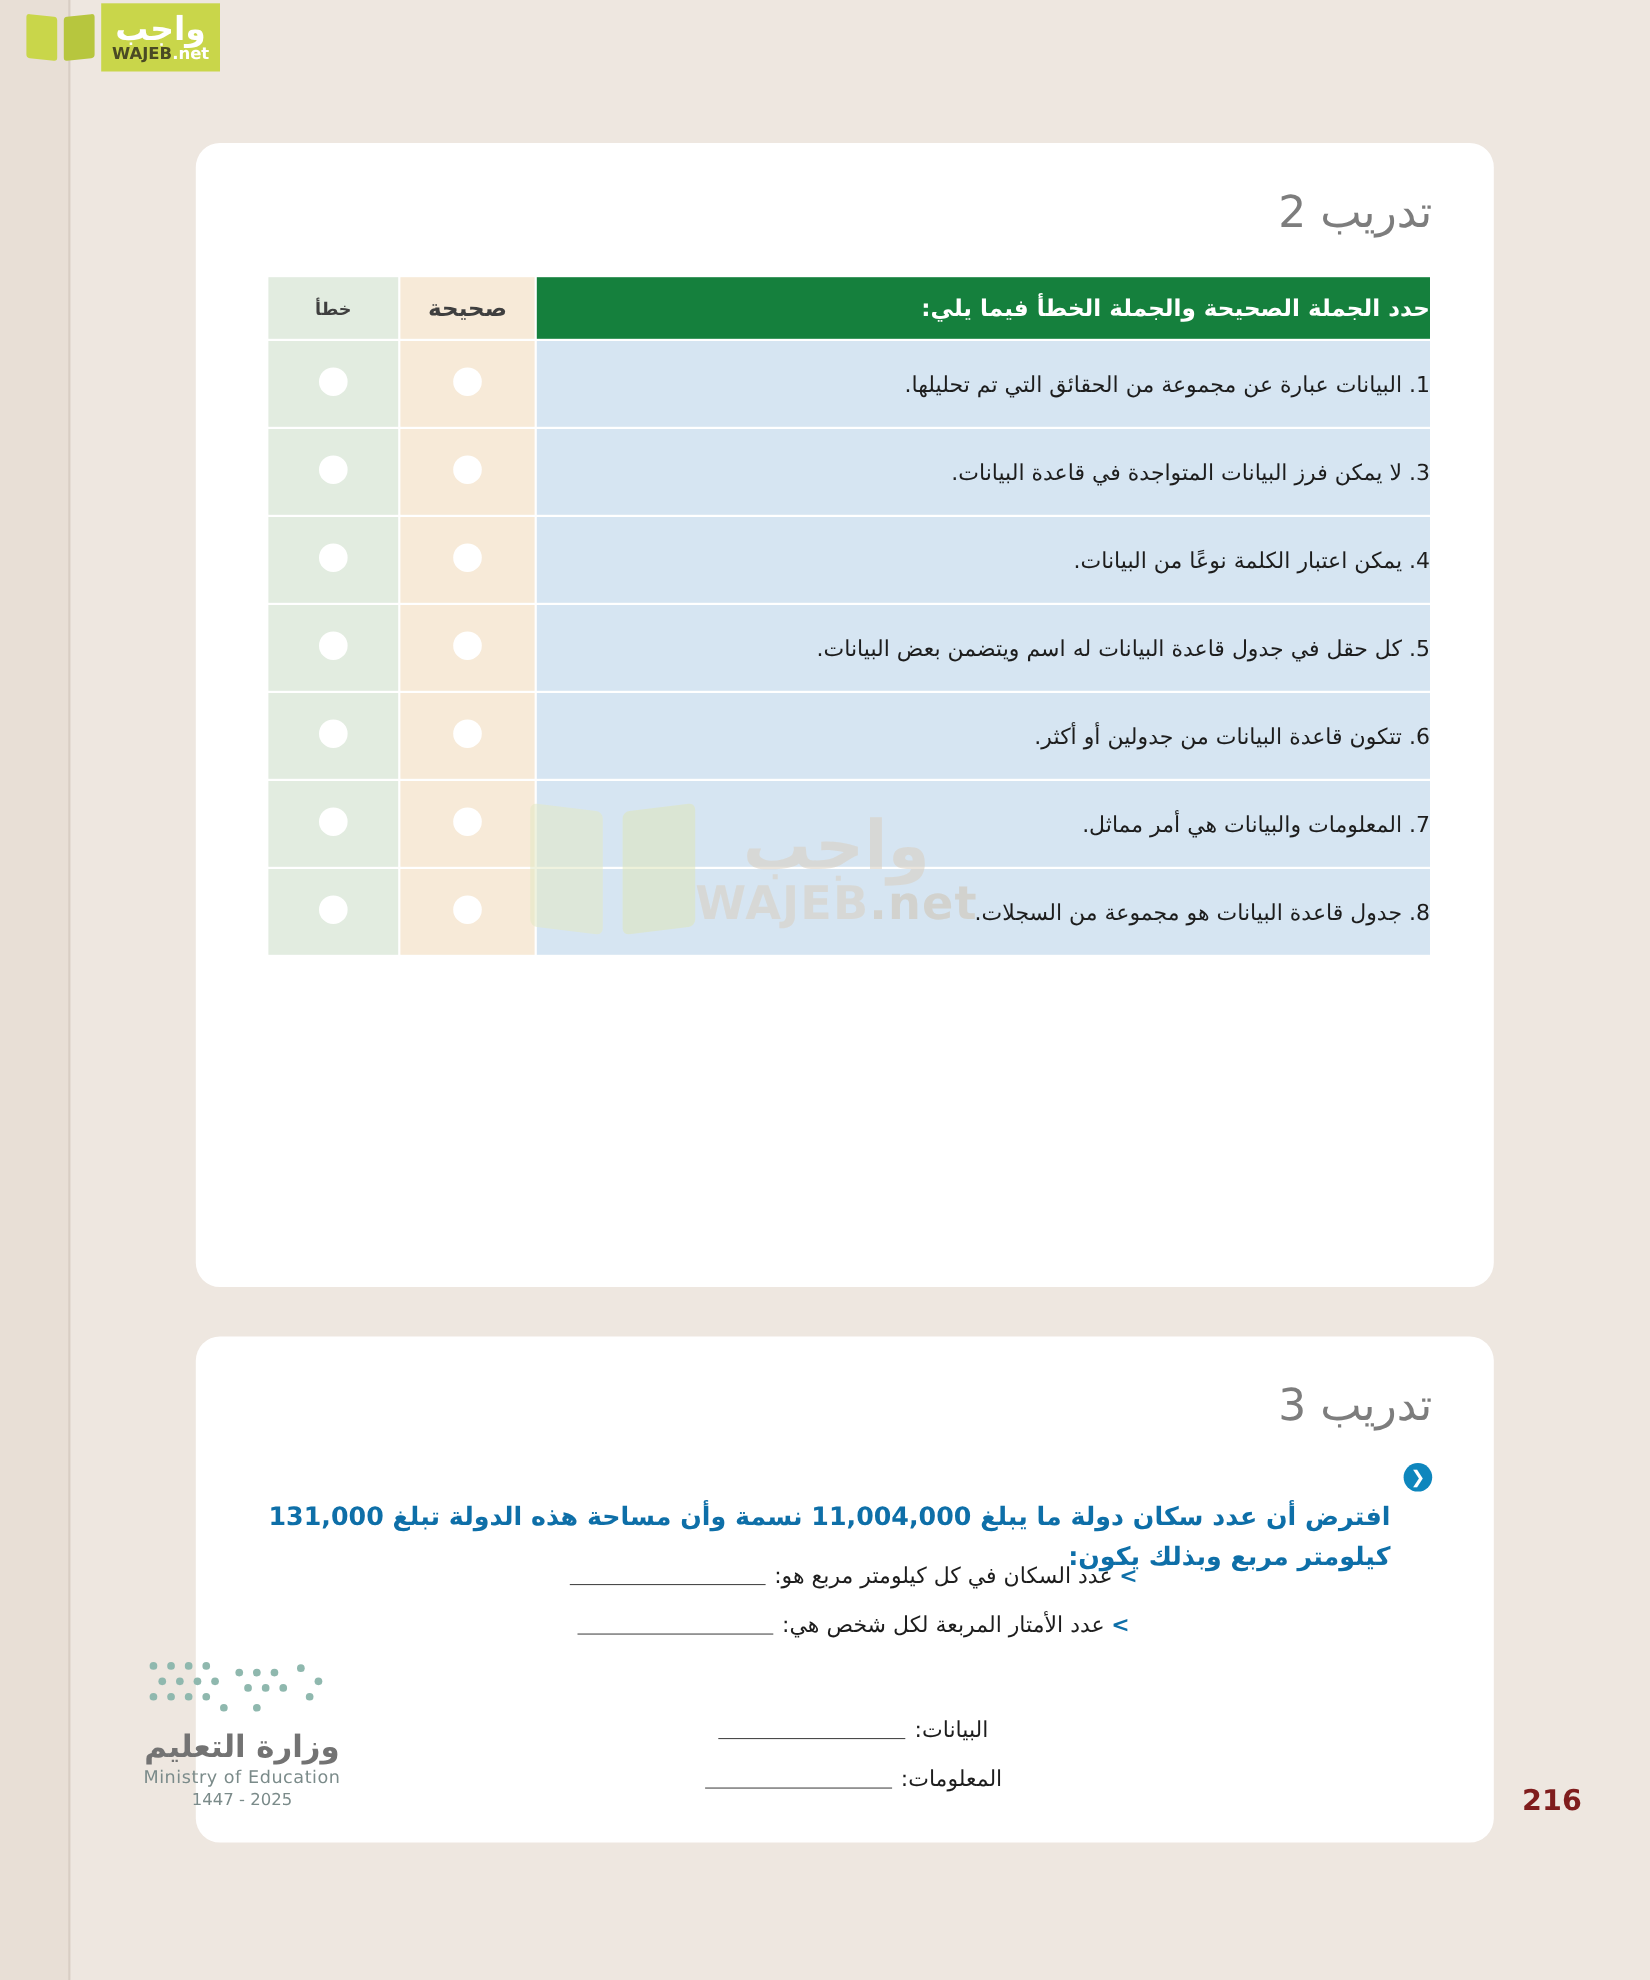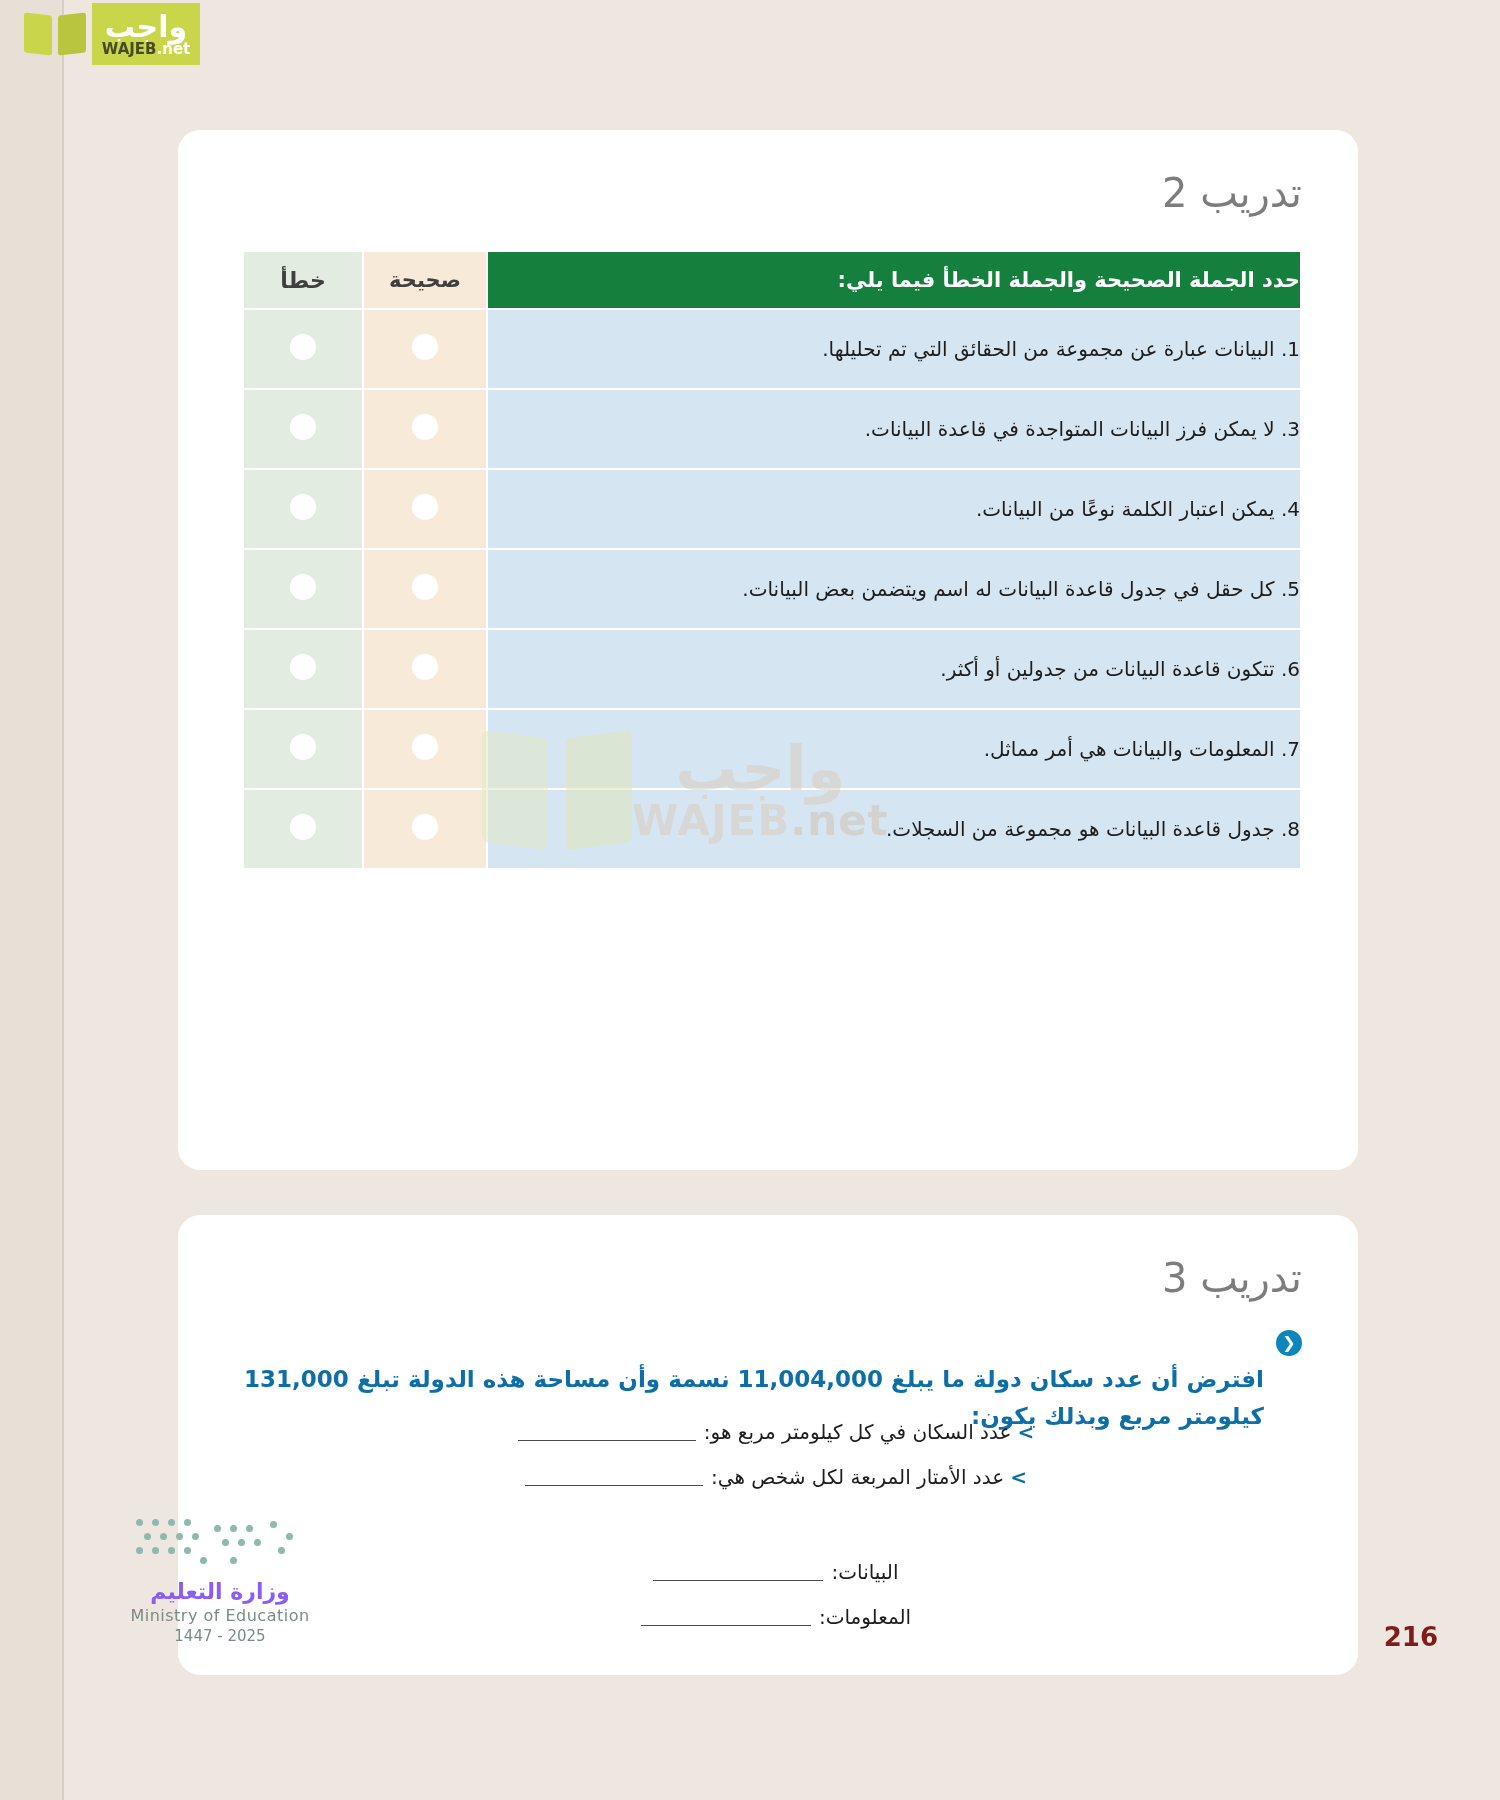--- a/index.html
+++ b/index.html
@@ -123,21 +123,21 @@
     color: #3f3f3f;
     font-size: 21px;
     font-weight: bold;
     width: 122px;
     text-align: center;
     height: 56px;
   }
   .th-false {
     background: #e2ece0;
     color: #3f3f3f;
-    font-size: 22px;
+    font-size: 16px;
     font-weight: bold;
     width: 118px;
     text-align: center;
     height: 56px;
   }
   .td-statement {
     background: #d6e5f2;
     color: #1d1d1d;
     font-size: 20px;
     text-align: right;
@@ -281,22 +281,22 @@
     margin: 0 auto 10px;
     position: relative;
   }
   .moe-dots i {
     position: absolute;
     width: 7px; height: 7px;
     border-radius: 50%;
     background: #8fb8ae;
   }
   .moe-ar {
-    font-size: 22px;
-    color: #8b5cf6;
+    font-size: 28px;
+    color: #737373;
     font-weight: bold;
     letter-spacing: 3px;
   }
   .moe-en {
     font-size: 16px;
     color: #7b8b8a;
     letter-spacing: 0.5px;
     margin-top: 2px;
   }
   .moe-year {

